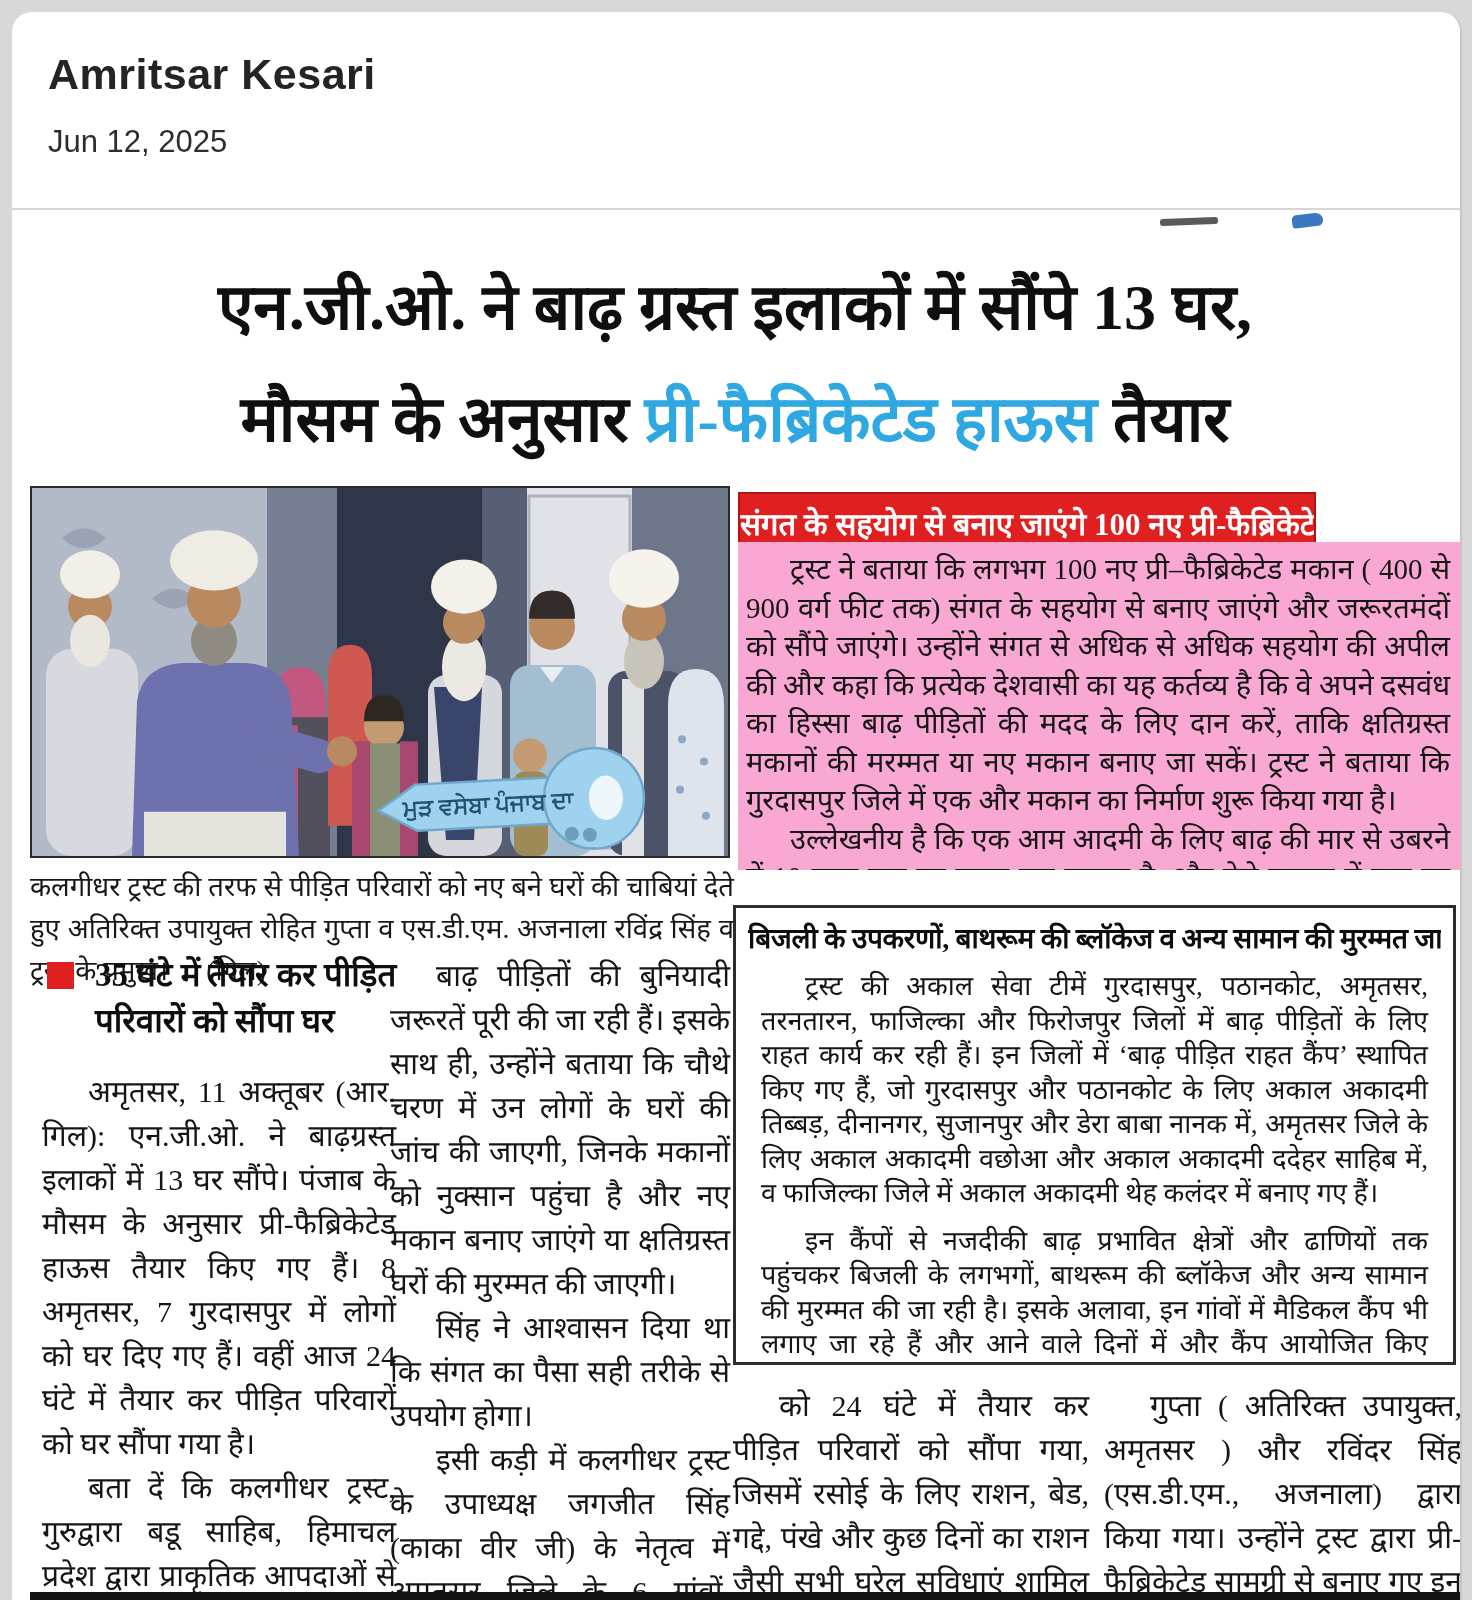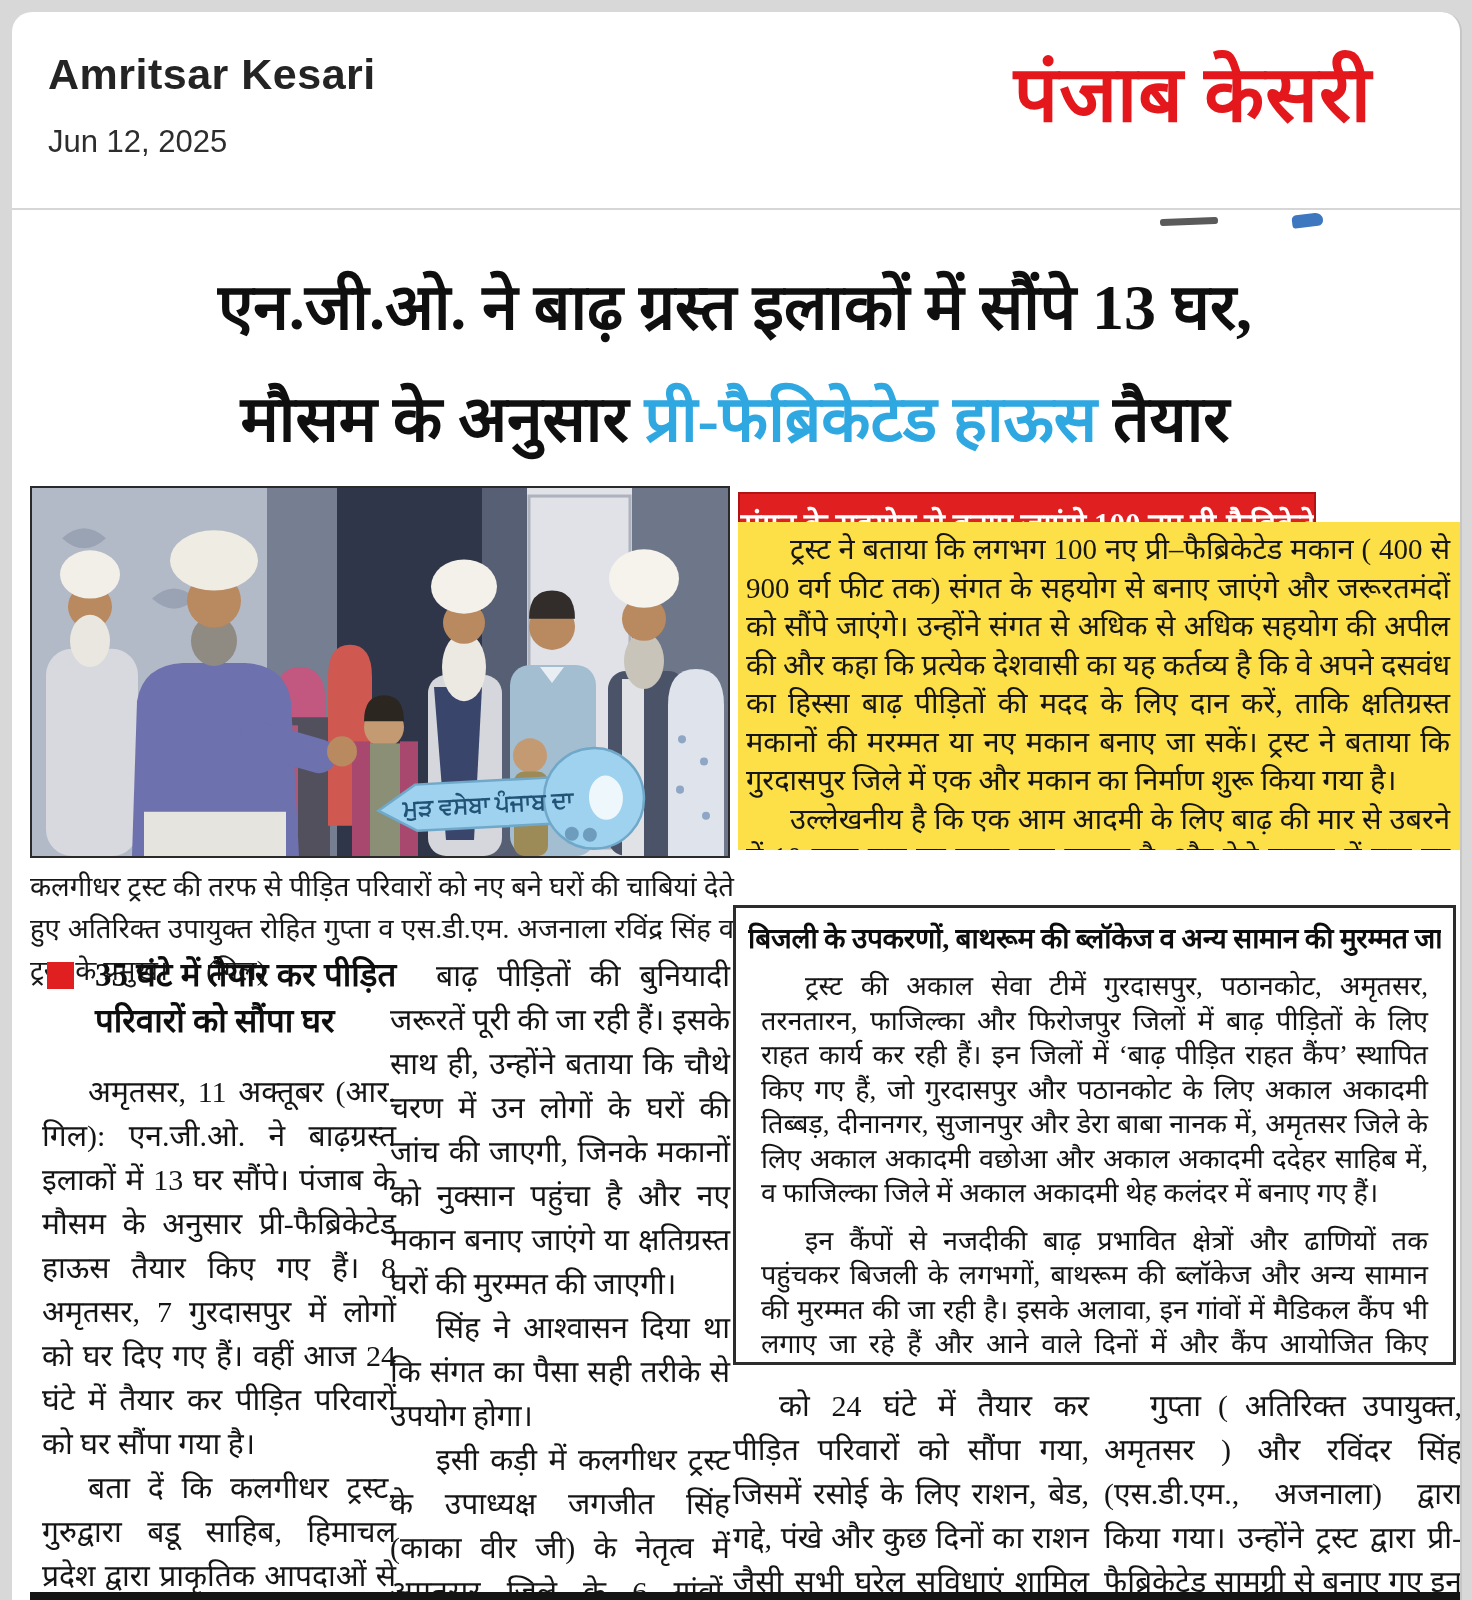--- a/index.html
+++ b/index.html
@@ -50,22 +50,22 @@
   }
   .caption .credit{margin-left:38px;}
   
   .banner{
     position:absolute;left:726px;top:480px;width:578px;height:62px;
     background:#e02020;color:#ffffff;font-weight:bold;font-size:31px;
     text-align:center;line-height:62px;white-space:nowrap;overflow:hidden;
     box-sizing:border-box;border:2px solid #b21414;
   }
   .cream{
-    position:absolute;left:726px;top:510px;width:722px;height:328px;
-    background:#fde047;color:#151515;font-size:29px;line-height:38.5px;
+    position:absolute;left:726px;top:530px;width:722px;height:328px;
+    background:#f9a8d4;color:#151515;font-size:29px;line-height:38.5px;
     text-align:justify;padding:8px 10px 0 8px;box-sizing:border-box;overflow:hidden;
   }
   .cream p{margin:0;text-indent:44px;}
   
   .repair-box{
     position:absolute;left:721px;top:893px;width:723px;height:460px;
     border:3px solid #2c2c2c;box-sizing:border-box;padding:10px 12px 0 12px;
     overflow:hidden;background:#fff;
   }
   .repair-box h2{
@@ -93,21 +93,20 @@
   .col-4{left:1092px;top:1372px;width:358px;}
   .bottom-bar{position:absolute;left:18px;top:1580px;width:1432px;height:9px;background:#141414;}
 </style>
 </head>
 <body>
 
 <div class="card">
 
   <div class="brand-en">Amritsar Kesari</div>
   <div class="brand-date">Jun 12, 2025</div>
-  <div class="masthead">पंजाब केसरी</div>
   <div class="divider"></div>
   <div class="smudge-gray"></div>
   <div class="smudge-blue"></div>
 
   <div class="headline">
     <div>एन.जी.ओ. ने बाढ़ ग्रस्त इलाकों में सौंपे 13 घर,</div>
     <div><span>मौसम के अनुसार </span><span class="hl">प्री-फैब्रिकेटेड हाऊस</span><span> तैयार</span></div>
   </div>
 
   <div class="photo-frame">

